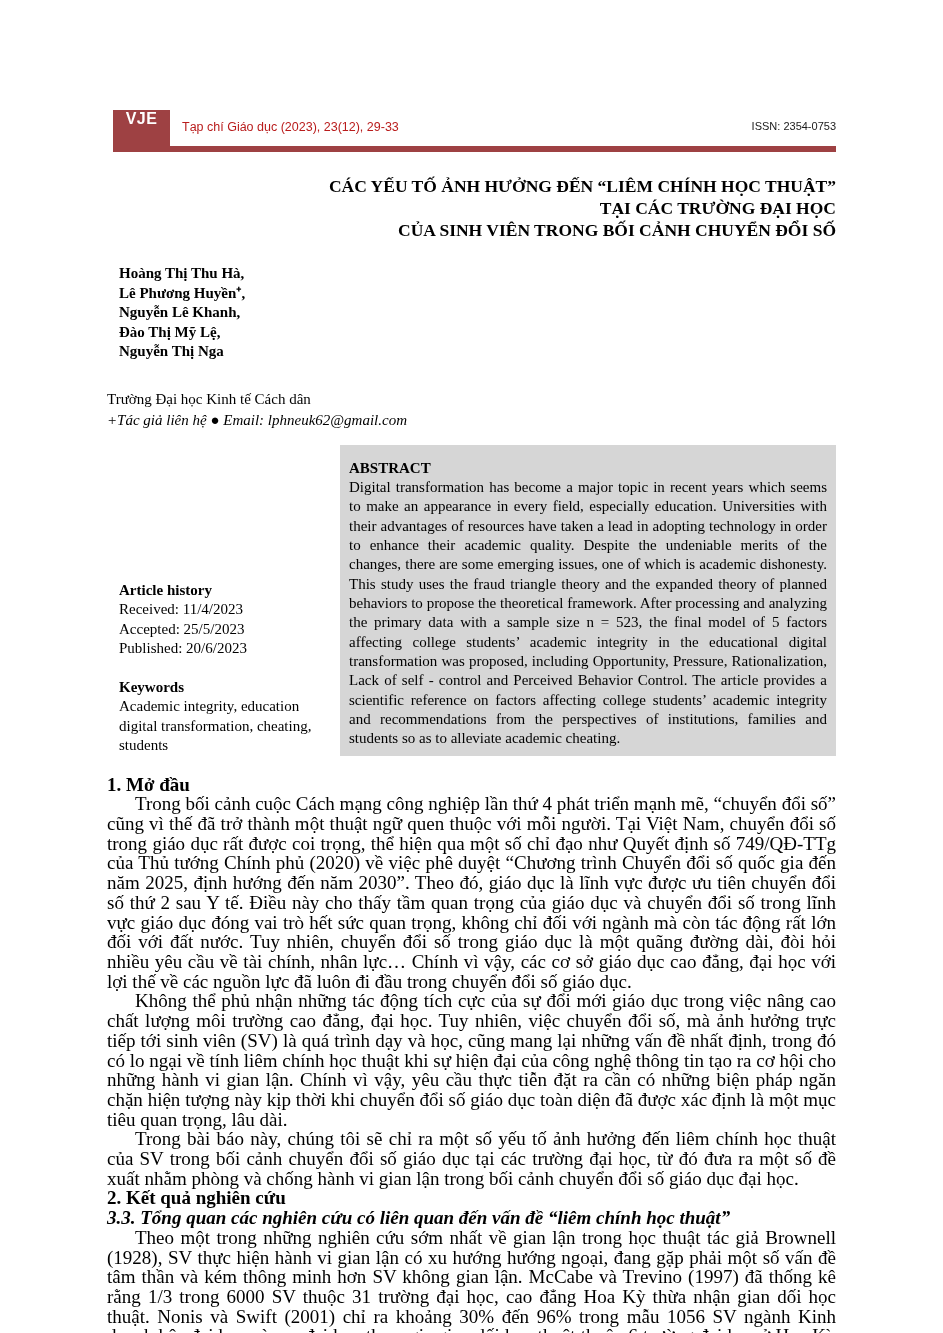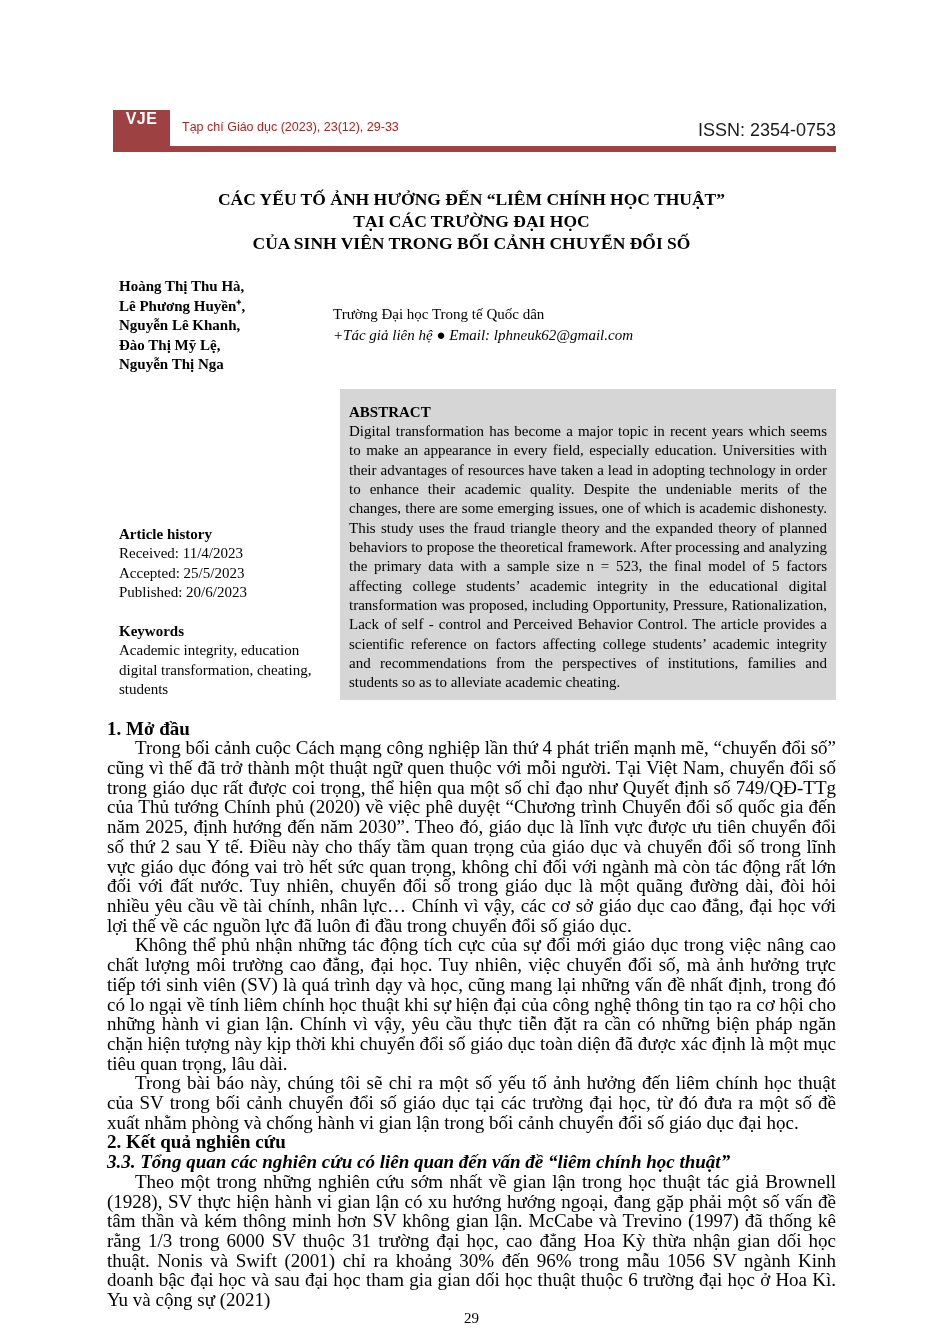--- a/index.html
+++ b/index.html
@@ -19,31 +19,31 @@
     font-family:"Liberation Sans", sans-serif; font-weight:bold; font-size:16px;
     display:flex; align-items:flex-start; justify-content:center; letter-spacing:0.5px;
   }
   .header-rule { position:absolute; left:6px; right:0; top:36px; height:6px; background:var(--brand,#9e4143); }
   .journal-cite {
     position:absolute; left:75px; top:10px;
     font-family:"Liberation Sans", sans-serif; font-size:12.5px; color:#b91c1c;
   }
   .issn {
     position:absolute; right:0; top:10px;
-    font-family:"Liberation Sans", sans-serif; font-size:18px; color:#1a1a1a;
+    font-family:"Liberation Sans", sans-serif; font-size:11px; color:#1a1a1a;
   }
 
   
   .article-title {
-    margin-top:36px; text-align:center; font-weight:bold;
+    margin-top:23px; text-align:right; font-weight:bold;
     font-size:17.5px; line-height:22px;
   }
 
   
-  .authors-row { display:flex; margin-top:23px; }
+  .authors-row { display:flex; margin-top:23px;flex-direction:column; }
   .author-names { width:226px; padding-left:12px; font-weight:bold; font-size:15px; line-height:19.5px; }
   .affiliation-block { margin-left:0; padding-top:27px; font-size:15px; line-height:21px; }
   .affiliation-line {}
   .contact-line { font-style:italic; }
 
   
   .meta-abstract-row { display:flex; margin-top:14px; align-items:flex-end; }
   .meta-col { width:216px; padding-left:12px; font-size:15px; line-height:19.5px; flex:none; }
   .meta-heading { font-weight:bold; }
   .meta-gap { height:19px; }
@@ -87,21 +87,21 @@
 
   <div class="authors-row">
     <div class="author-names">
       <div>Hoàng Thị Thu Hà,</div>
       <div>Lê Phương Huyền⁺,</div>
       <div>Nguyễn Lê Khanh,</div>
       <div>Đào Thị Mỹ Lệ,</div>
       <div>Nguyễn Thị Nga</div>
     </div>
     <div class="affiliation-block">
-      <div class="affiliation-line">Trường Đại học Trong tế Quốc dân</div>
+      <div class="affiliation-line">Trường Đại học Kinh tế Cách dân</div>
       <div class="contact-line">+Tác giả liên hệ ● Email: lphneuk62@gmail.com</div>
     </div>
   </div>
 
   <div class="meta-abstract-row">
     <div class="meta-col">
       <div class="meta-heading">Article history</div>
       <div>Received: 11/4/2023</div>
       <div>Accepted: 25/5/2023</div>
       <div>Published: 20/6/2023</div>

